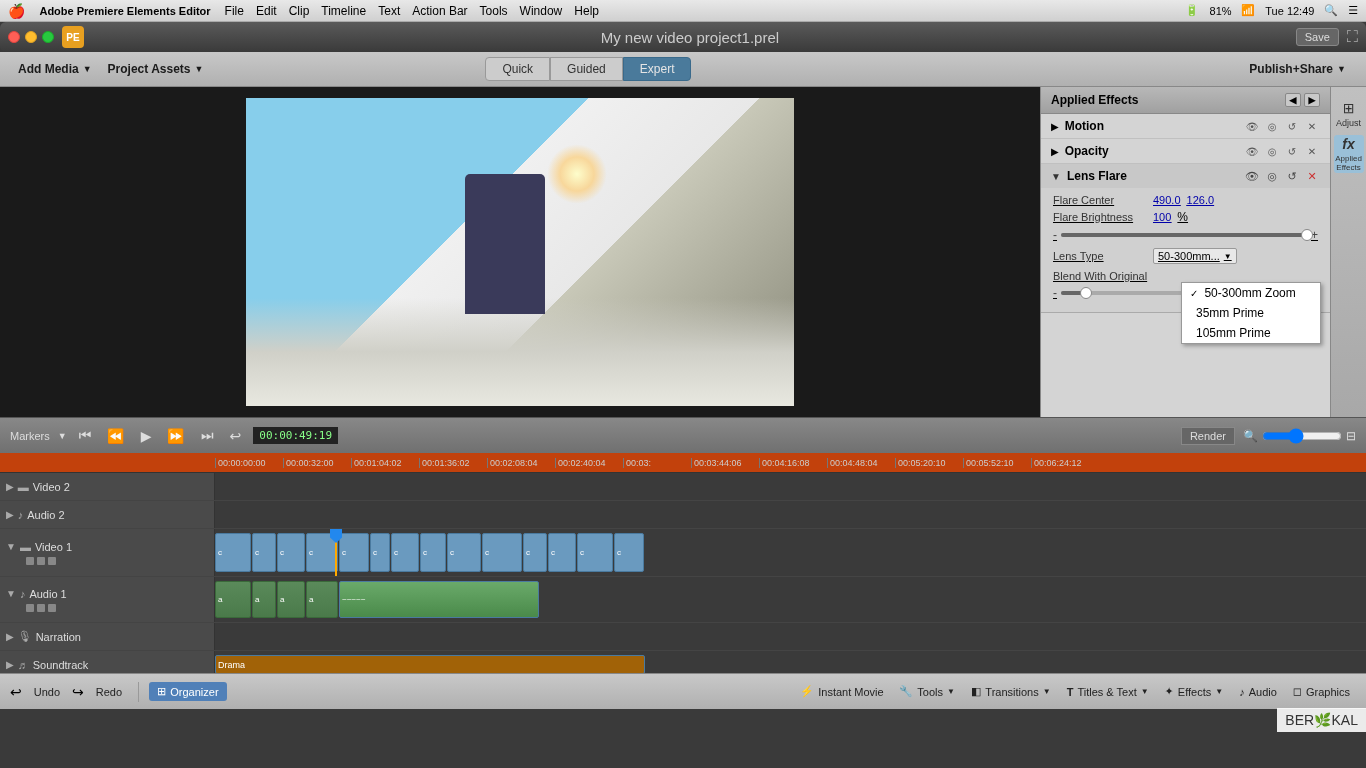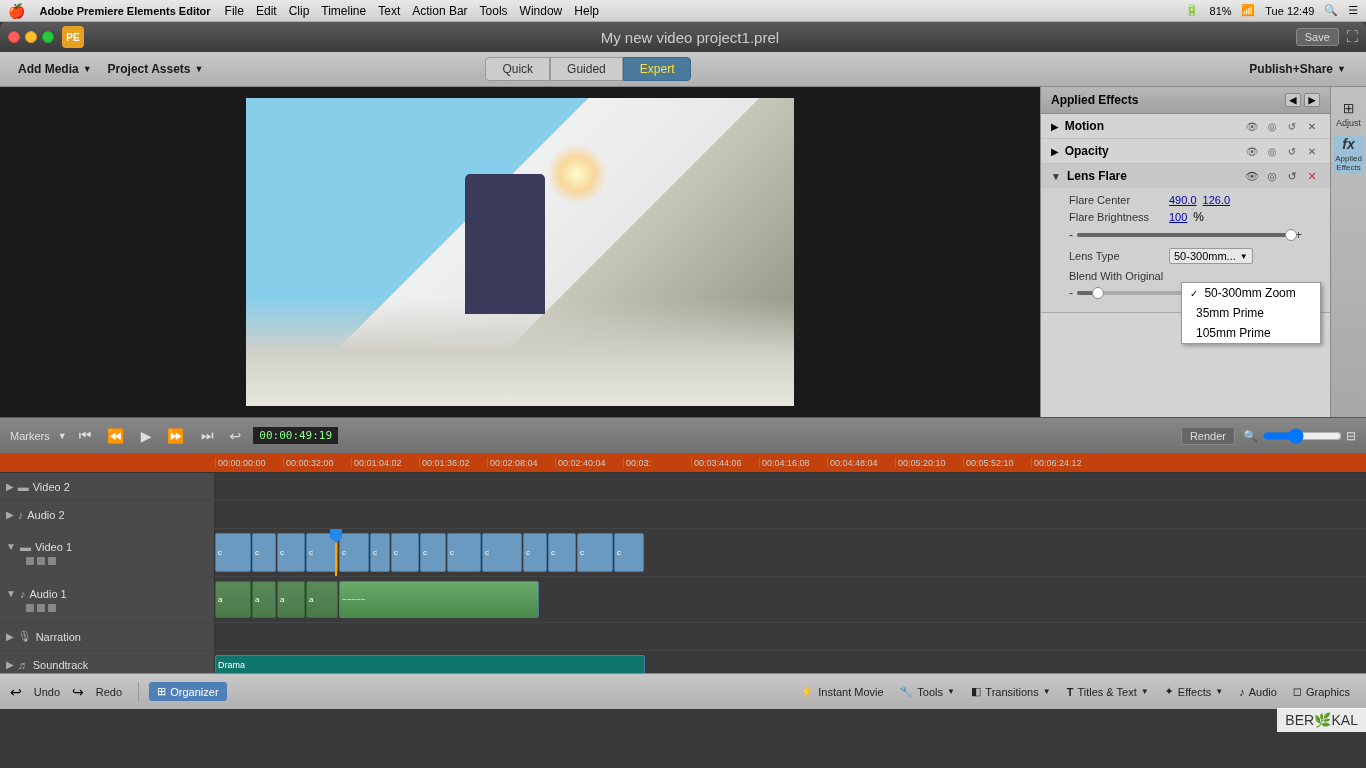--- a/index.html
+++ b/index.html
@@ -46,21 +46,21 @@
       display: flex;
       align-items: center;
       padding: 0 10px;
       gap: 0;
       border-bottom: 1px solid #888;
     }
     #add-media-btn { display: flex; align-items: center; gap: 4px; font-size: 12px; font-weight: bold; cursor: pointer; padding: 4px 8px; color: #1a1a1a; }
     #project-assets-btn { display: flex; align-items: center; gap: 4px; font-size: 12px; font-weight: bold; cursor: pointer; padding: 4px 8px; color: #1a1a1a; }
     #mode-tabs { display: flex; margin: 0 auto; }
     .mode-tab { padding: 4px 16px; font-size: 12px; background: #ccc; border: 1px solid #999; cursor: pointer; color: #333; }
-    .mode-tab.active { background: #4a7a9b; color: #fde047; border-color: #3a6a8b; }
+    .mode-tab.active { background: #4a7a9b; color: #e5e5e5; border-color: #3a6a8b; }
     .mode-tab:first-child { border-radius: 4px 0 0 4px; }
     .mode-tab:last-child { border-radius: 0 4px 4px 0; }
     #publish-btn { display: flex; align-items: center; gap: 4px; font-size: 12px; font-weight: bold; cursor: pointer; padding: 4px 10px; color: #1a1a1a; margin-left: auto; }
 
     
     #main {
       display: flex;
       height: calc(768px - 22px - 30px - 35px - 36px - 220px);
     }
 
@@ -155,21 +155,21 @@
       align-items: center;
       gap: 6px;
       background: #c8c8c8;
     }
     .lf-expand { font-size: 10px; cursor: pointer; color: #333; }
     .lf-name { font-size: 12px; font-weight: bold; flex: 1; }
     .lf-controls { display: flex; gap: 4px; }
     .lf-icon { width: 16px; height: 14px; cursor: pointer; display: flex; align-items: center; justify-content: center; font-size: 11px; color: #444; }
     .lf-delete { color: #cc3333; }
 
-    #lens-flare-content { padding: 6px 28px; }
+    #lens-flare-content { padding: 6px 12px; text-decoration: underline; }
     .lf-param-row { display: flex; align-items: center; margin-bottom: 4px; }
     .lf-label { font-size: 11px; width: 100px; color: #333; }
     .lf-value { font-size: 11px; color: #00a; text-decoration: underline; cursor: pointer; margin-right: 6px; }
     .lf-slider-row { display: flex; align-items: center; gap: 4px; margin-bottom: 6px; }
     .lf-minus { font-size: 12px; color: #444; cursor: pointer; }
     .lf-plus { font-size: 12px; color: #444; cursor: pointer; }
     .lf-slider { flex: 1; height: 4px; background: #aaa; border-radius: 2px; position: relative; }
     .lf-slider-fill { height: 100%; background: #666; border-radius: 2px; }
     .lf-slider-thumb { position: absolute; top: -4px; width: 12px; height: 12px; background: white; border: 1px solid #888; border-radius: 50%; cursor: pointer; }
     .lf-select-row { display: flex; align-items: center; margin-bottom: 6px; }
@@ -260,21 +260,21 @@
       border-right: 1px solid #333;
     }
     .track-expand { color: #aaa; font-size: 10px; cursor: pointer; }
     .track-icon { font-size: 11px; color: #aaa; }
     .track-name { color: #ddd; font-size: 11px; }
     .vol-btn { width: 8px; height: 8px; background: #888; border-radius: 1px; cursor: pointer; }
     .track-content { flex: 1; height: 100%; position: relative; overflow: hidden; background: #3a3a3a; }
     .clip-block { position: absolute; top: 2px; height: calc(100% - 4px); background: #6a9abf; border: 1px solid #4a7a9f; border-radius: 2px; overflow: hidden; font-size: 8px; color: #fff; padding: 1px 2px; display: flex; align-items: center; }
     .clip-block.audio { background: linear-gradient(to bottom, #5a8a5a, #4a7a4a); border-color: #3a6a3a; }
     .clip-block.audio-wave { background: linear-gradient(to bottom, #6aaa6a, #4a8a4a); }
-    .clip-block.drama { background: #0f766e; }
+    .clip-block.drama { background: #a16207; }
 
     
     .playhead {
       position: absolute;
       top: 0;
       width: 2px;
       height: 100%;
       background: #ffaa00;
       z-index: 20;
     }

